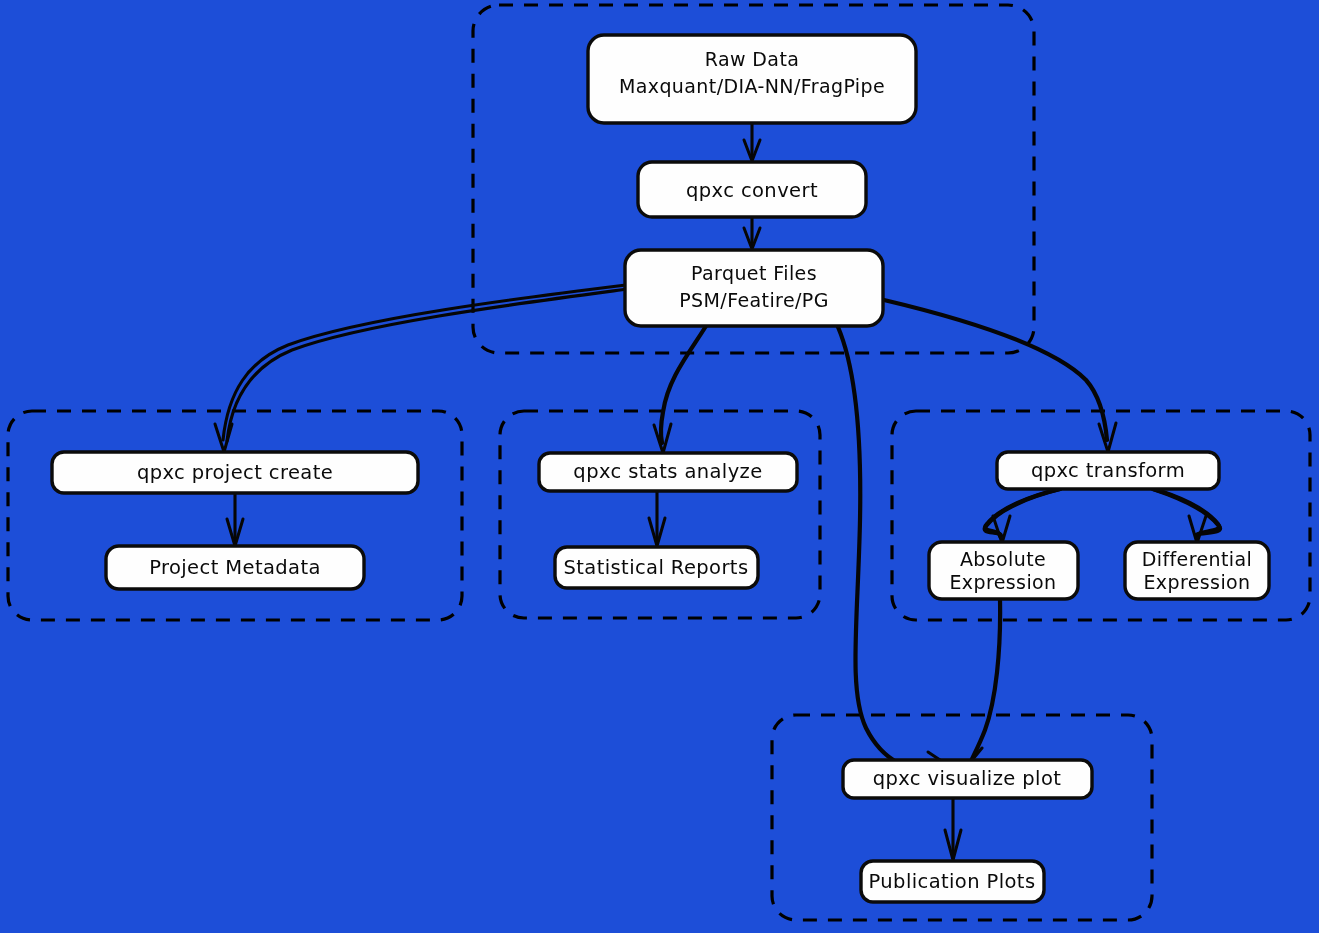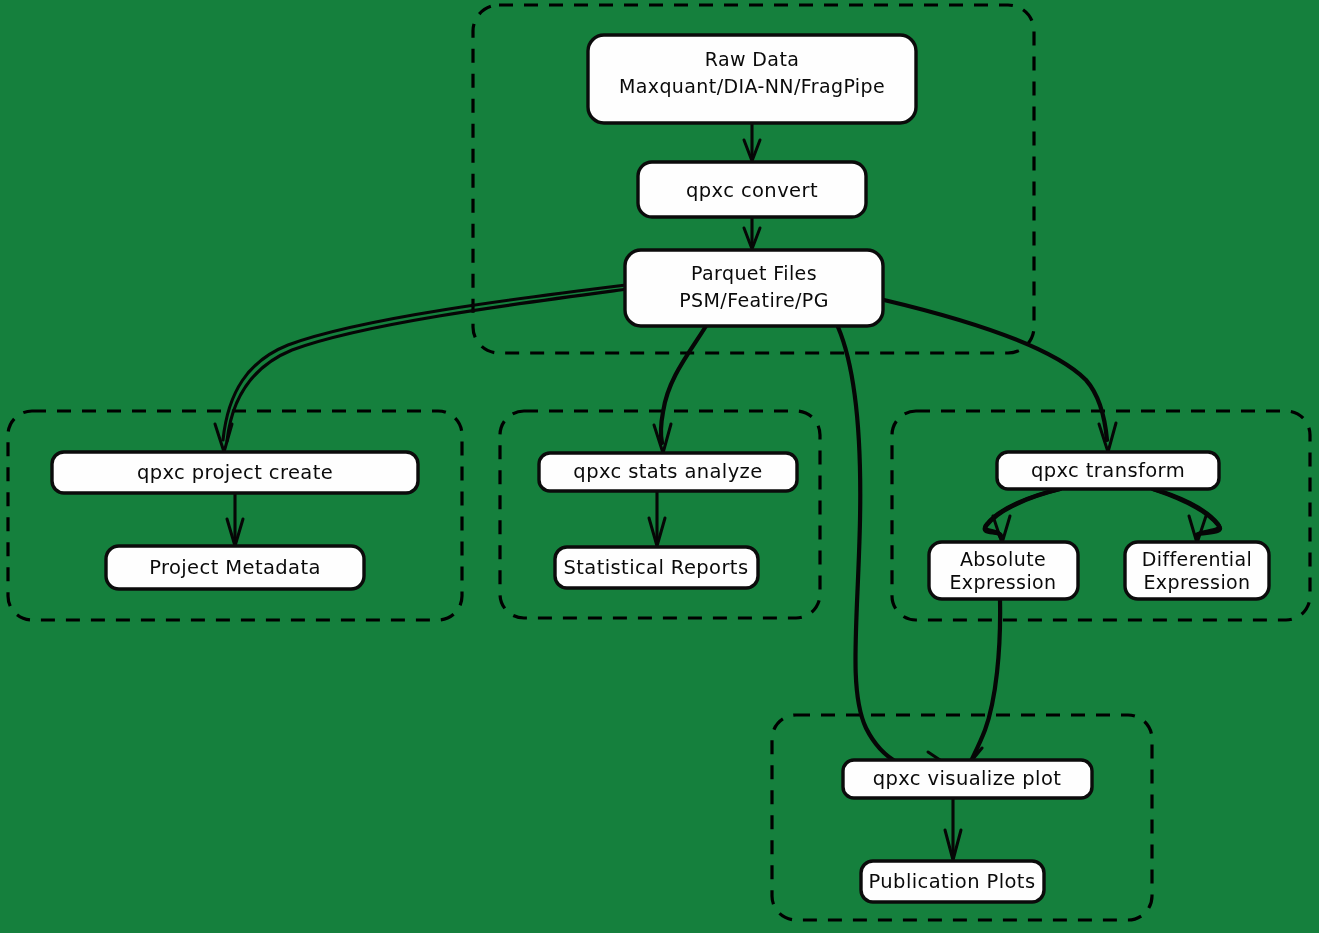--- a/index.html
+++ b/index.html
@@ -10,21 +10,21 @@
   body {
     width: 1319px;
     height: 933px;
     overflow: hidden;
     font-family: "DejaVu Sans", sans-serif;
   }
   #diagram-root {
     position: relative;
     width: 1319px;
     height: 933px;
-    background: #15803d;
+    background: #1d4ed8;
   }
   svg#flow {
     display: block;
     width: 1319px;
     height: 933px;
   }
   .cluster-box {
     fill: none;
     stroke: #000000;
     stroke-width: 3.2;

